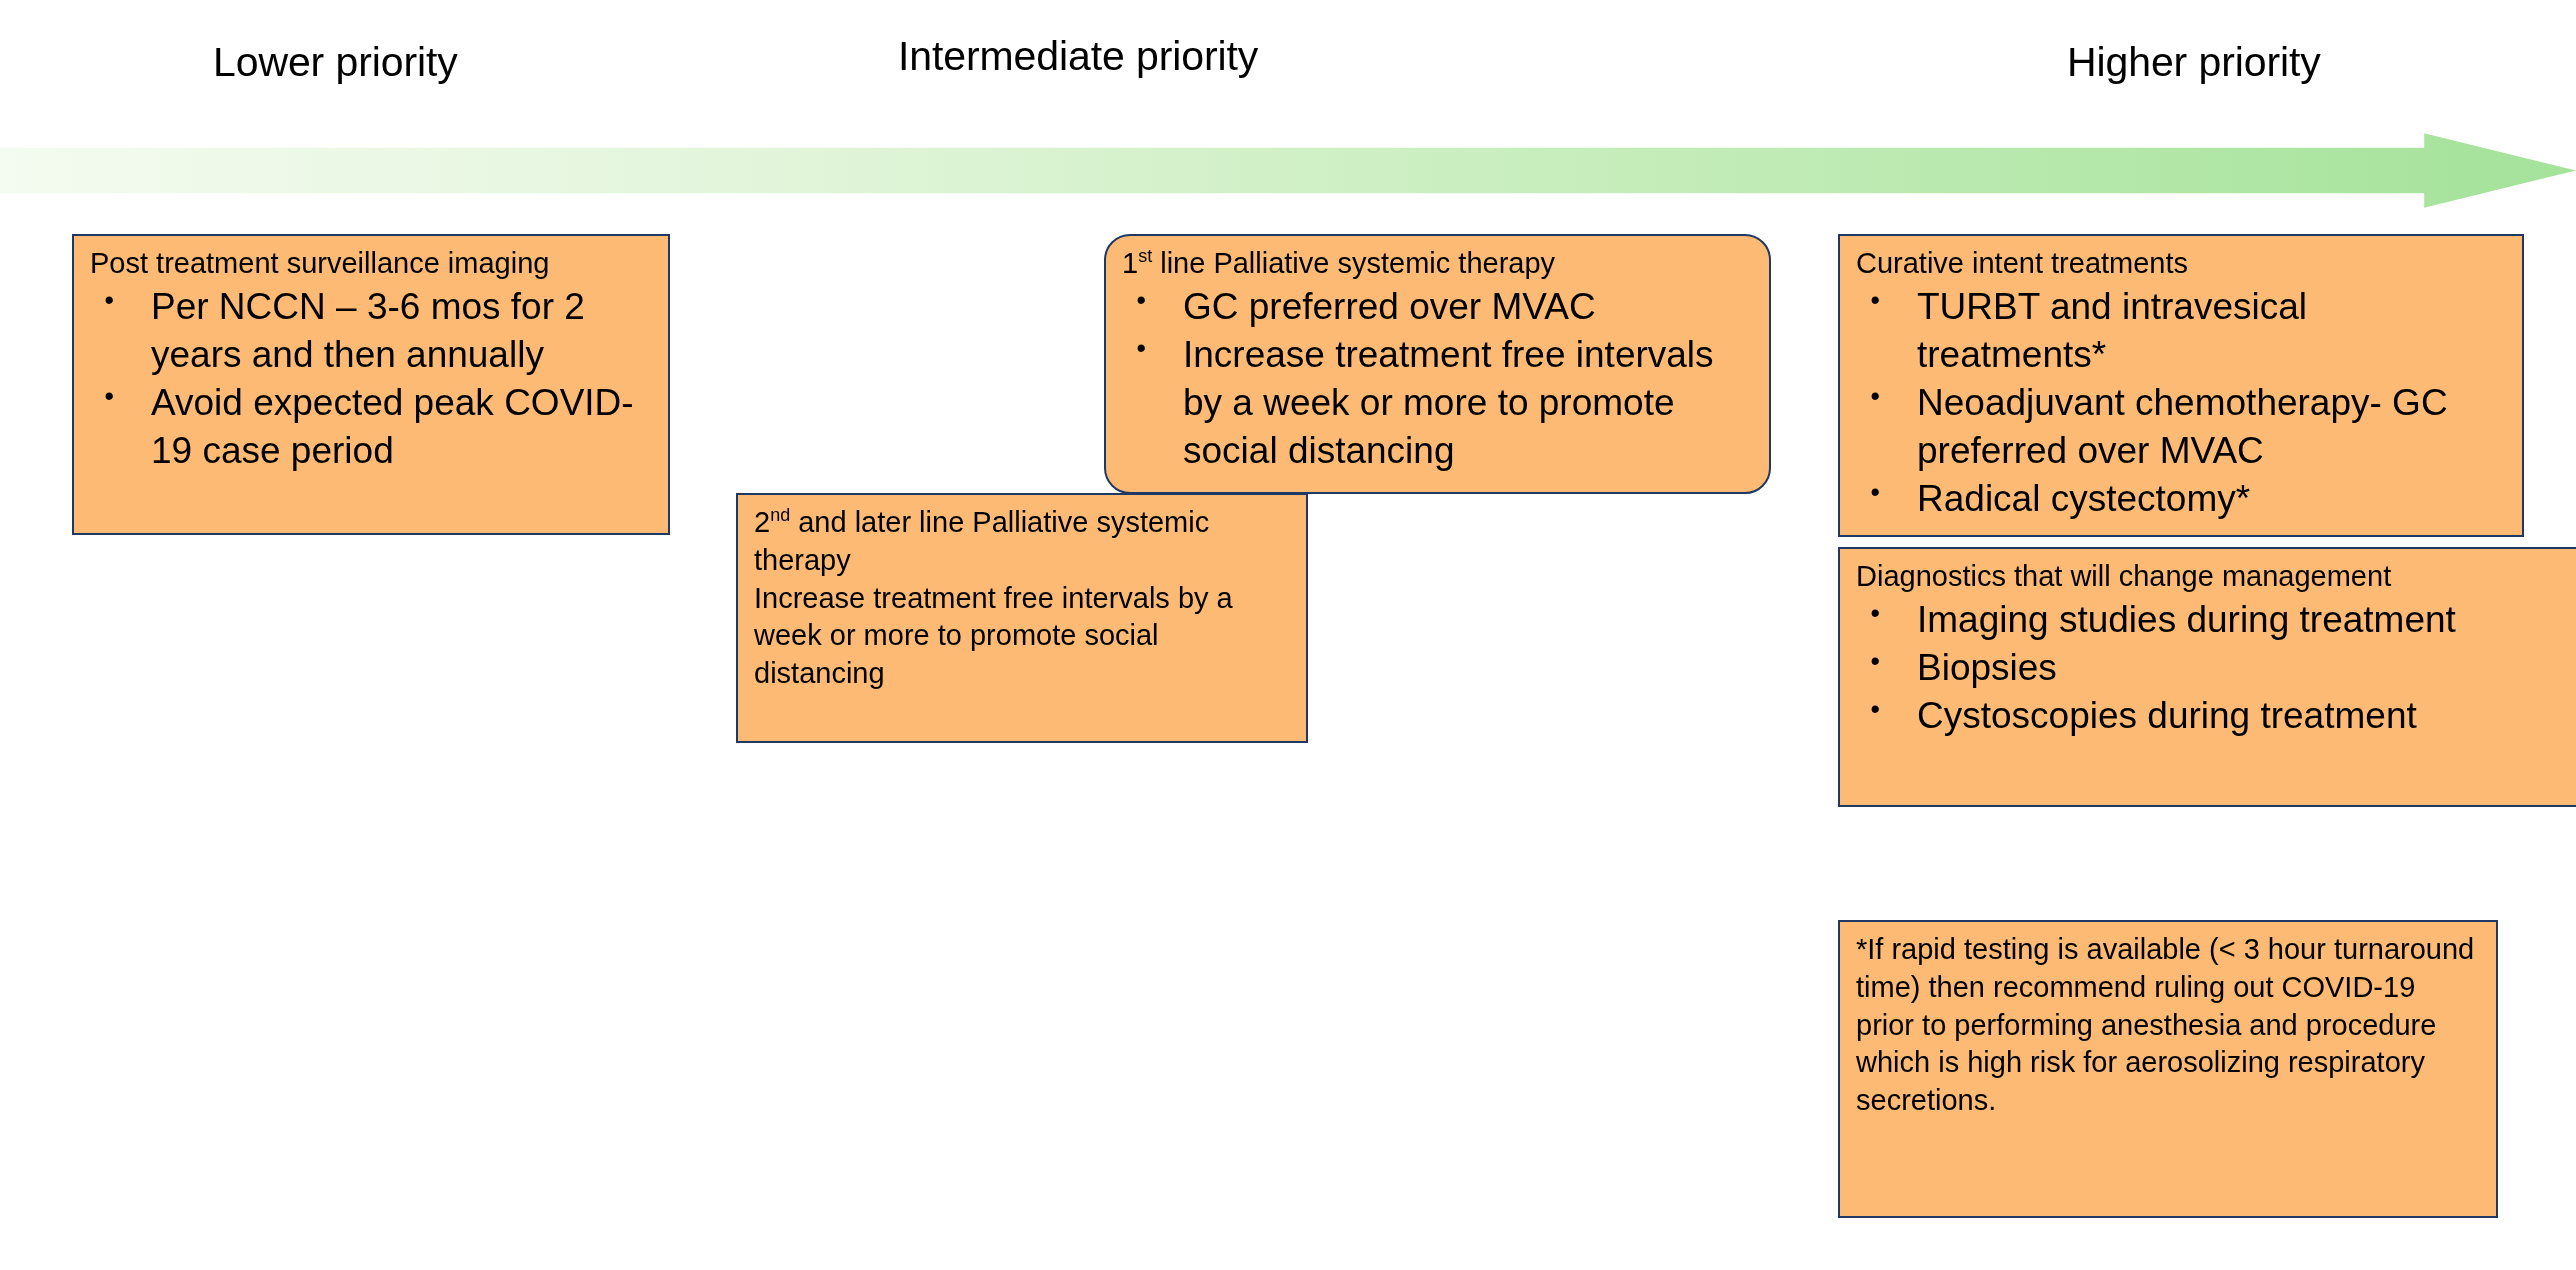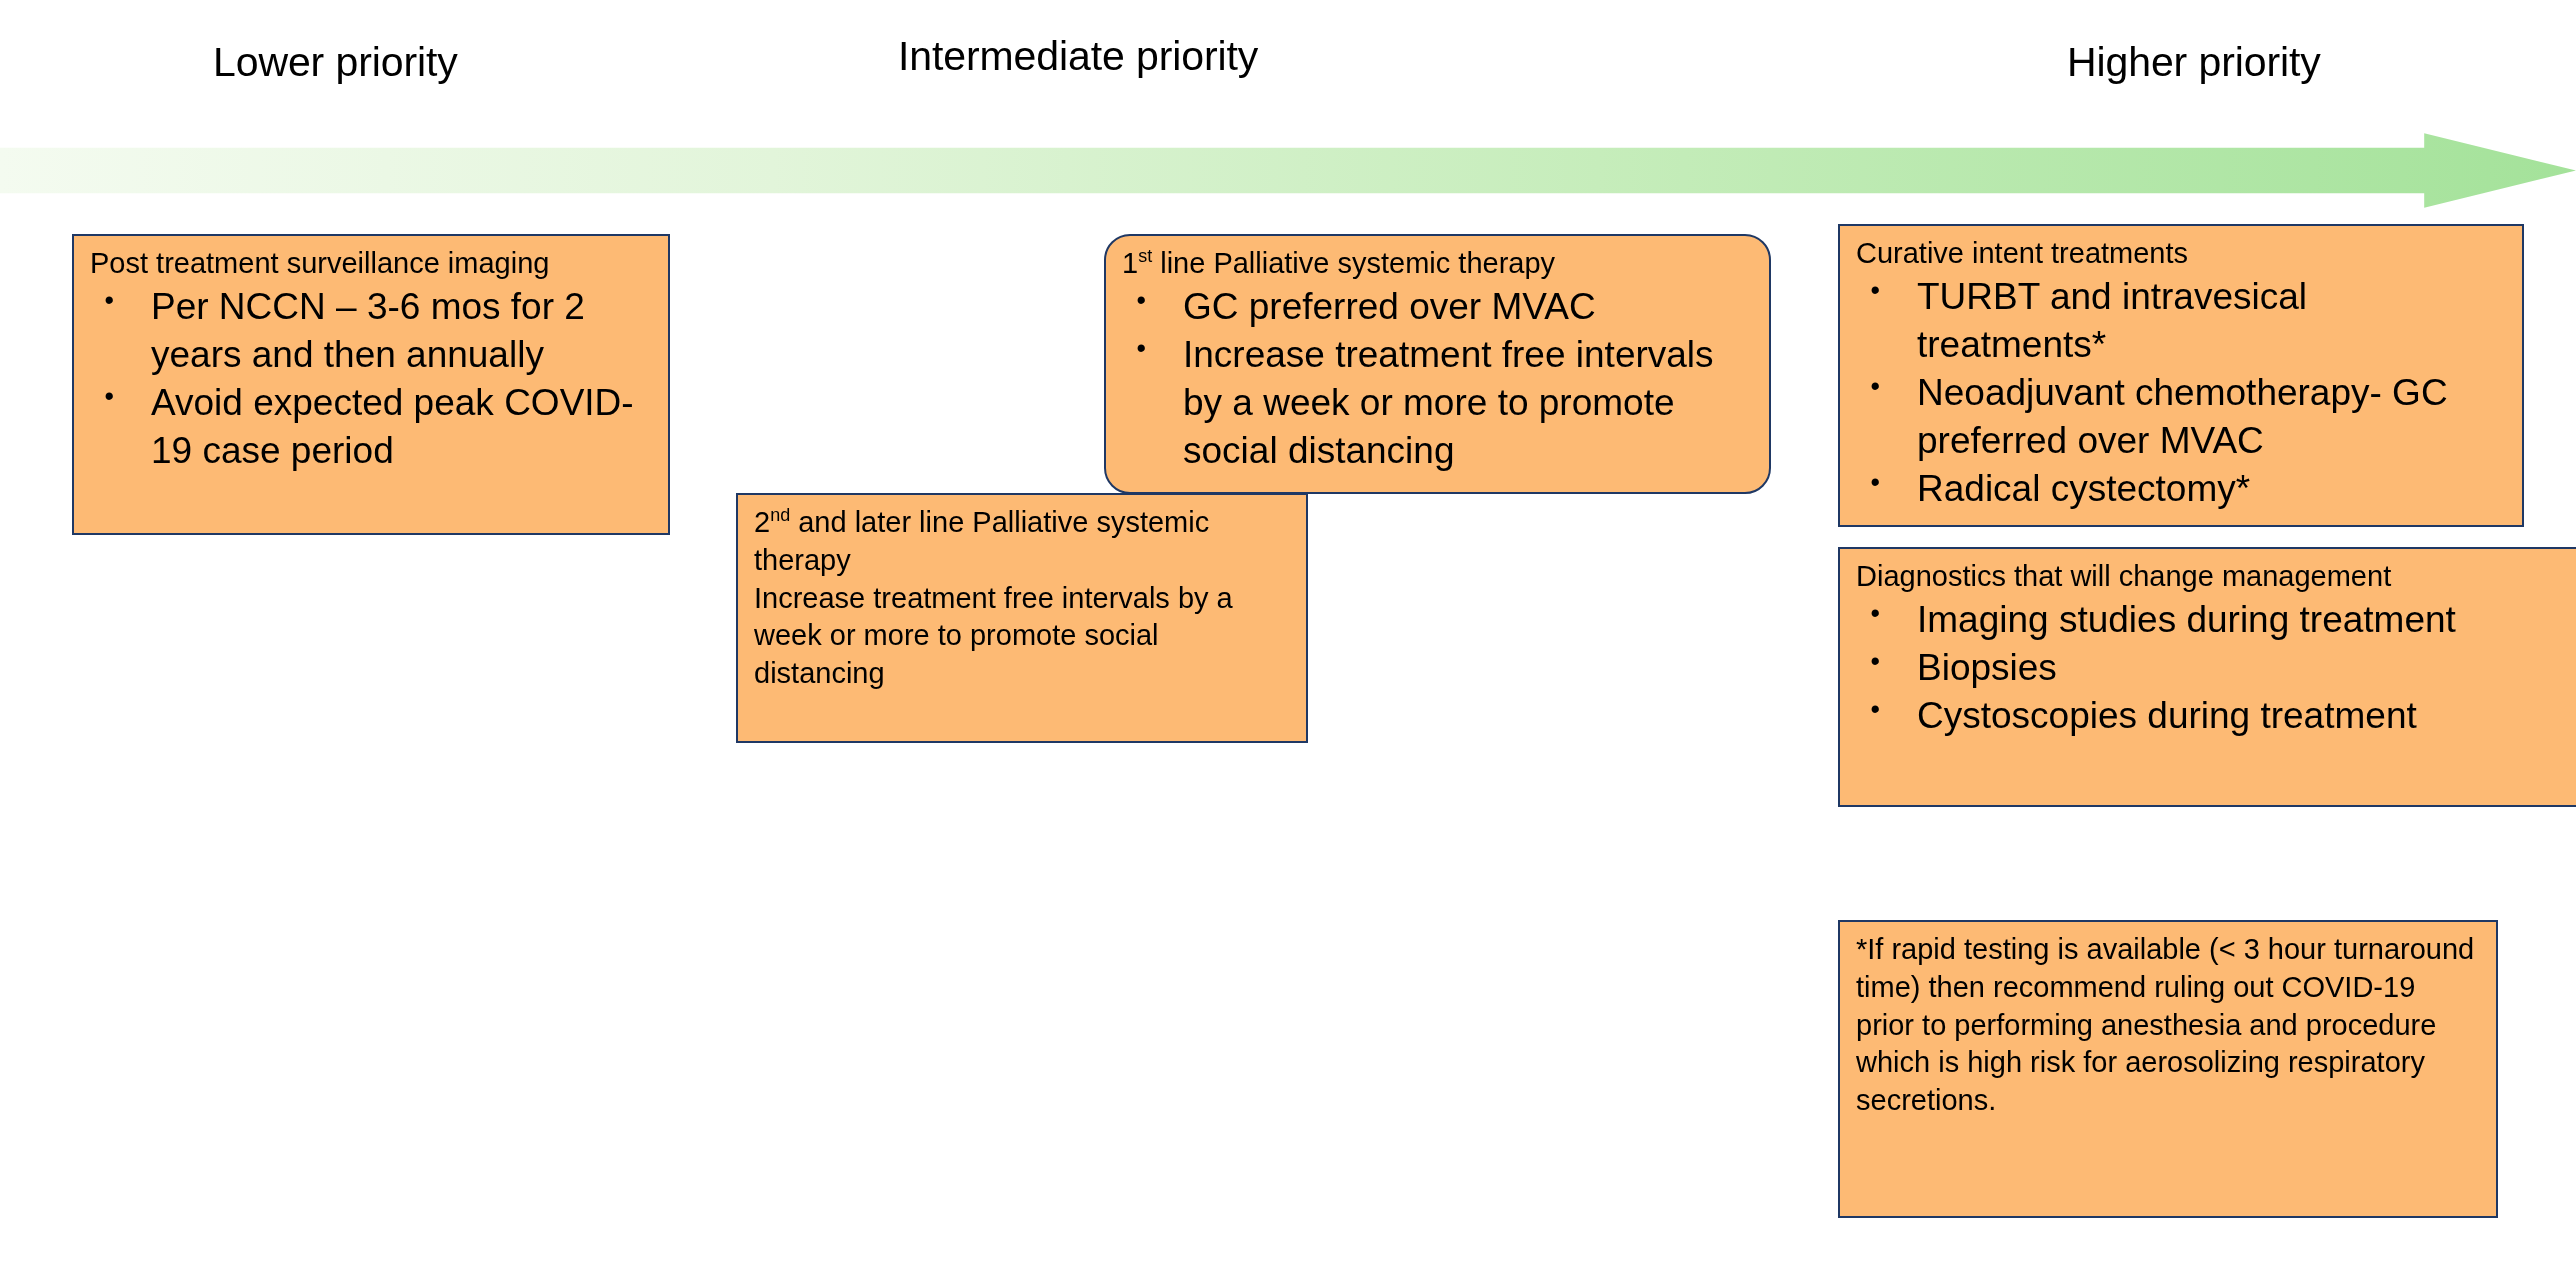--- a/index.html
+++ b/index.html
@@ -84,21 +84,21 @@
     font-size: 29px;
     line-height: 1.30;
     margin: 0;
     color: #000000;
   }
 
   
   #box-surveillance { left: 72px;  top: 234px;  width: 598px;  min-height: 301px; }
   #box-first-line   { left: 1104px; top: 234px;  width: 667px; min-height: 260px; border-radius: 26px; }
   #box-second-line  { left: 720px; top: 493px;  width: 572px;  min-height: 250px; margin-left: 16px; }
-  #box-curative     { left: 1838px; top: 224px;  width: 686px; min-height: 300px; }
+  #box-curative     { left: 1838px; top: 234px;  width: 686px; min-height: 300px; }
   #box-diagnostics  { left: 1838px; top: 547px;  width: 759px; min-height: 260px; }
   #box-footnote     { left: 1838px; top: 920px; width: 660px;  min-height: 298px; }
 </style>
 </head>
 <body>
 
 <div class="axis-label" id="label-lower">Lower priority</div>
 
 <div class="axis-label" id="label-intermediate">Intermediate priority</div>
 

